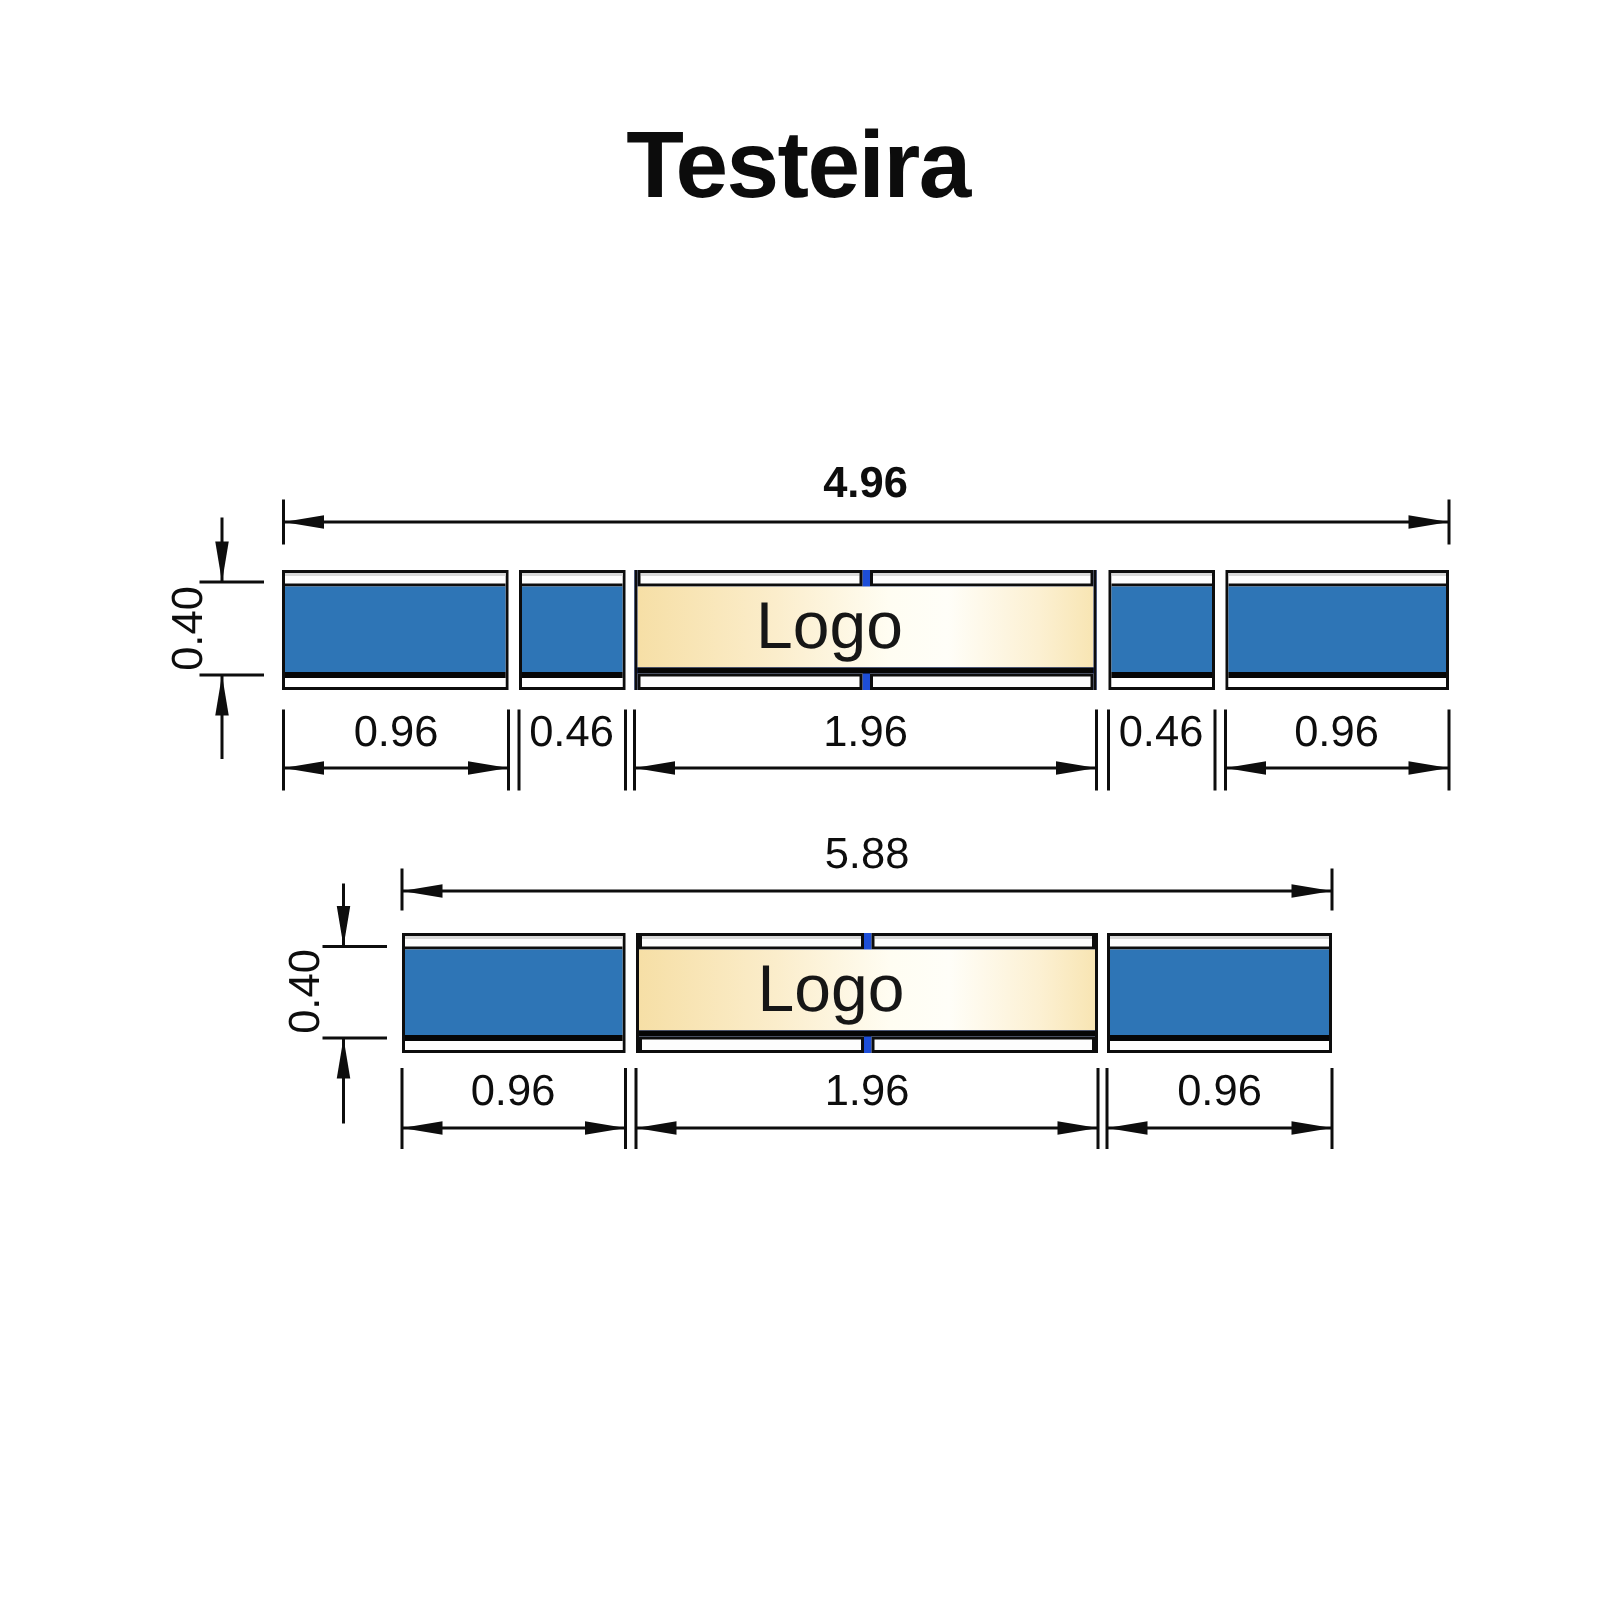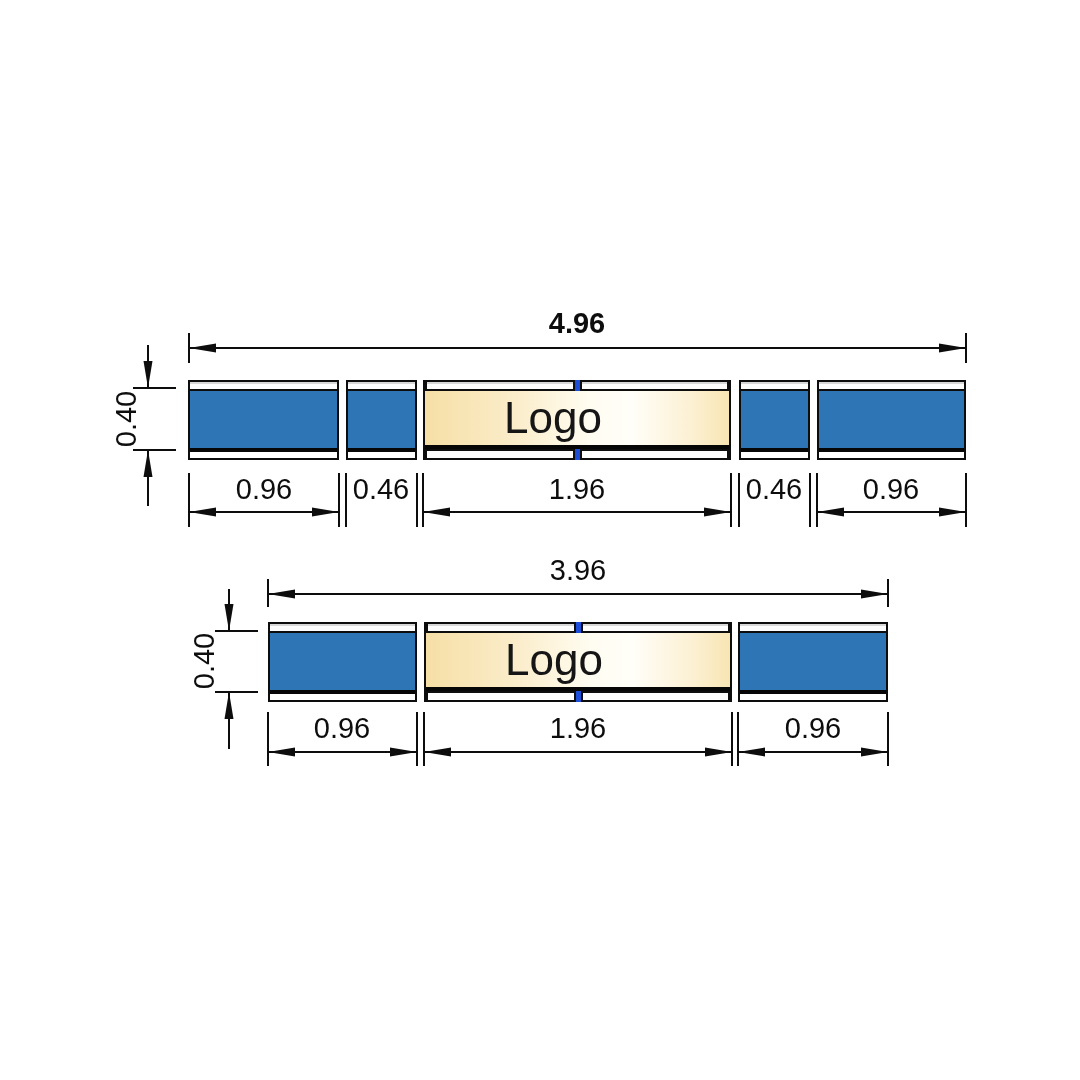--- a/index.html
+++ b/index.html
@@ -61,20 +61,21 @@
   }
   .logo-text {
     font-size:44px; color:#161616; transform:translateX(-24px);
   }
 </style>
 </head>
 <body>
 
 <div class="canvas">
 
+  <div class="title">Testeira</div>
 
   <svg class="dims-svg" width="1080" height="1080" viewBox="0 0 1080 1080">
     <g stroke="#0d0d0d" stroke-width="2" fill="none">
 
       <path d="M189 333 V363 M966 333 V363"></path>
       <path d="M189 348 H966"></path>
 
       <path d="M148 345 V388 M133 388 H176 M133 450 H176 M148 450 V506"></path>
 
       <path d="M189 473 V527 M339 473 V527 M346 473 V527 M417 473 V527 M423 473 V527 M731 473 V527 M739 473 V527 M810 473 V527 M817 473 V527 M966 473 V527"></path>
@@ -191,19 +192,19 @@
   </div>
 
   <div class="dim-label" style="left:577px; top:323px;font-weight:bold;">4.96</div>
   <div class="dim-label vertical" style="left:126px; top:419px;">0.40</div>
   <div class="dim-label" style="left:264px; top:489px;">0.96</div>
   <div class="dim-label" style="left:381px; top:489px;">0.46</div>
   <div class="dim-label" style="left:577px; top:489px;">1.96</div>
   <div class="dim-label" style="left:774px; top:489px;">0.46</div>
   <div class="dim-label" style="left:891px; top:489px;">0.96</div>
 
-  <div class="dim-label" style="left:578px; top:570px;">3.96</div>
+  <div class="dim-label" style="left:578px; top:570px;">5.88</div>
   <div class="dim-label vertical" style="left:204px; top:661px;">0.40</div>
   <div class="dim-label" style="left:342px; top:728px;">0.96</div>
   <div class="dim-label" style="left:578px; top:728px;">1.96</div>
   <div class="dim-label" style="left:813px; top:728px;">0.96</div>
 
 </div>
 
 </body></html>

